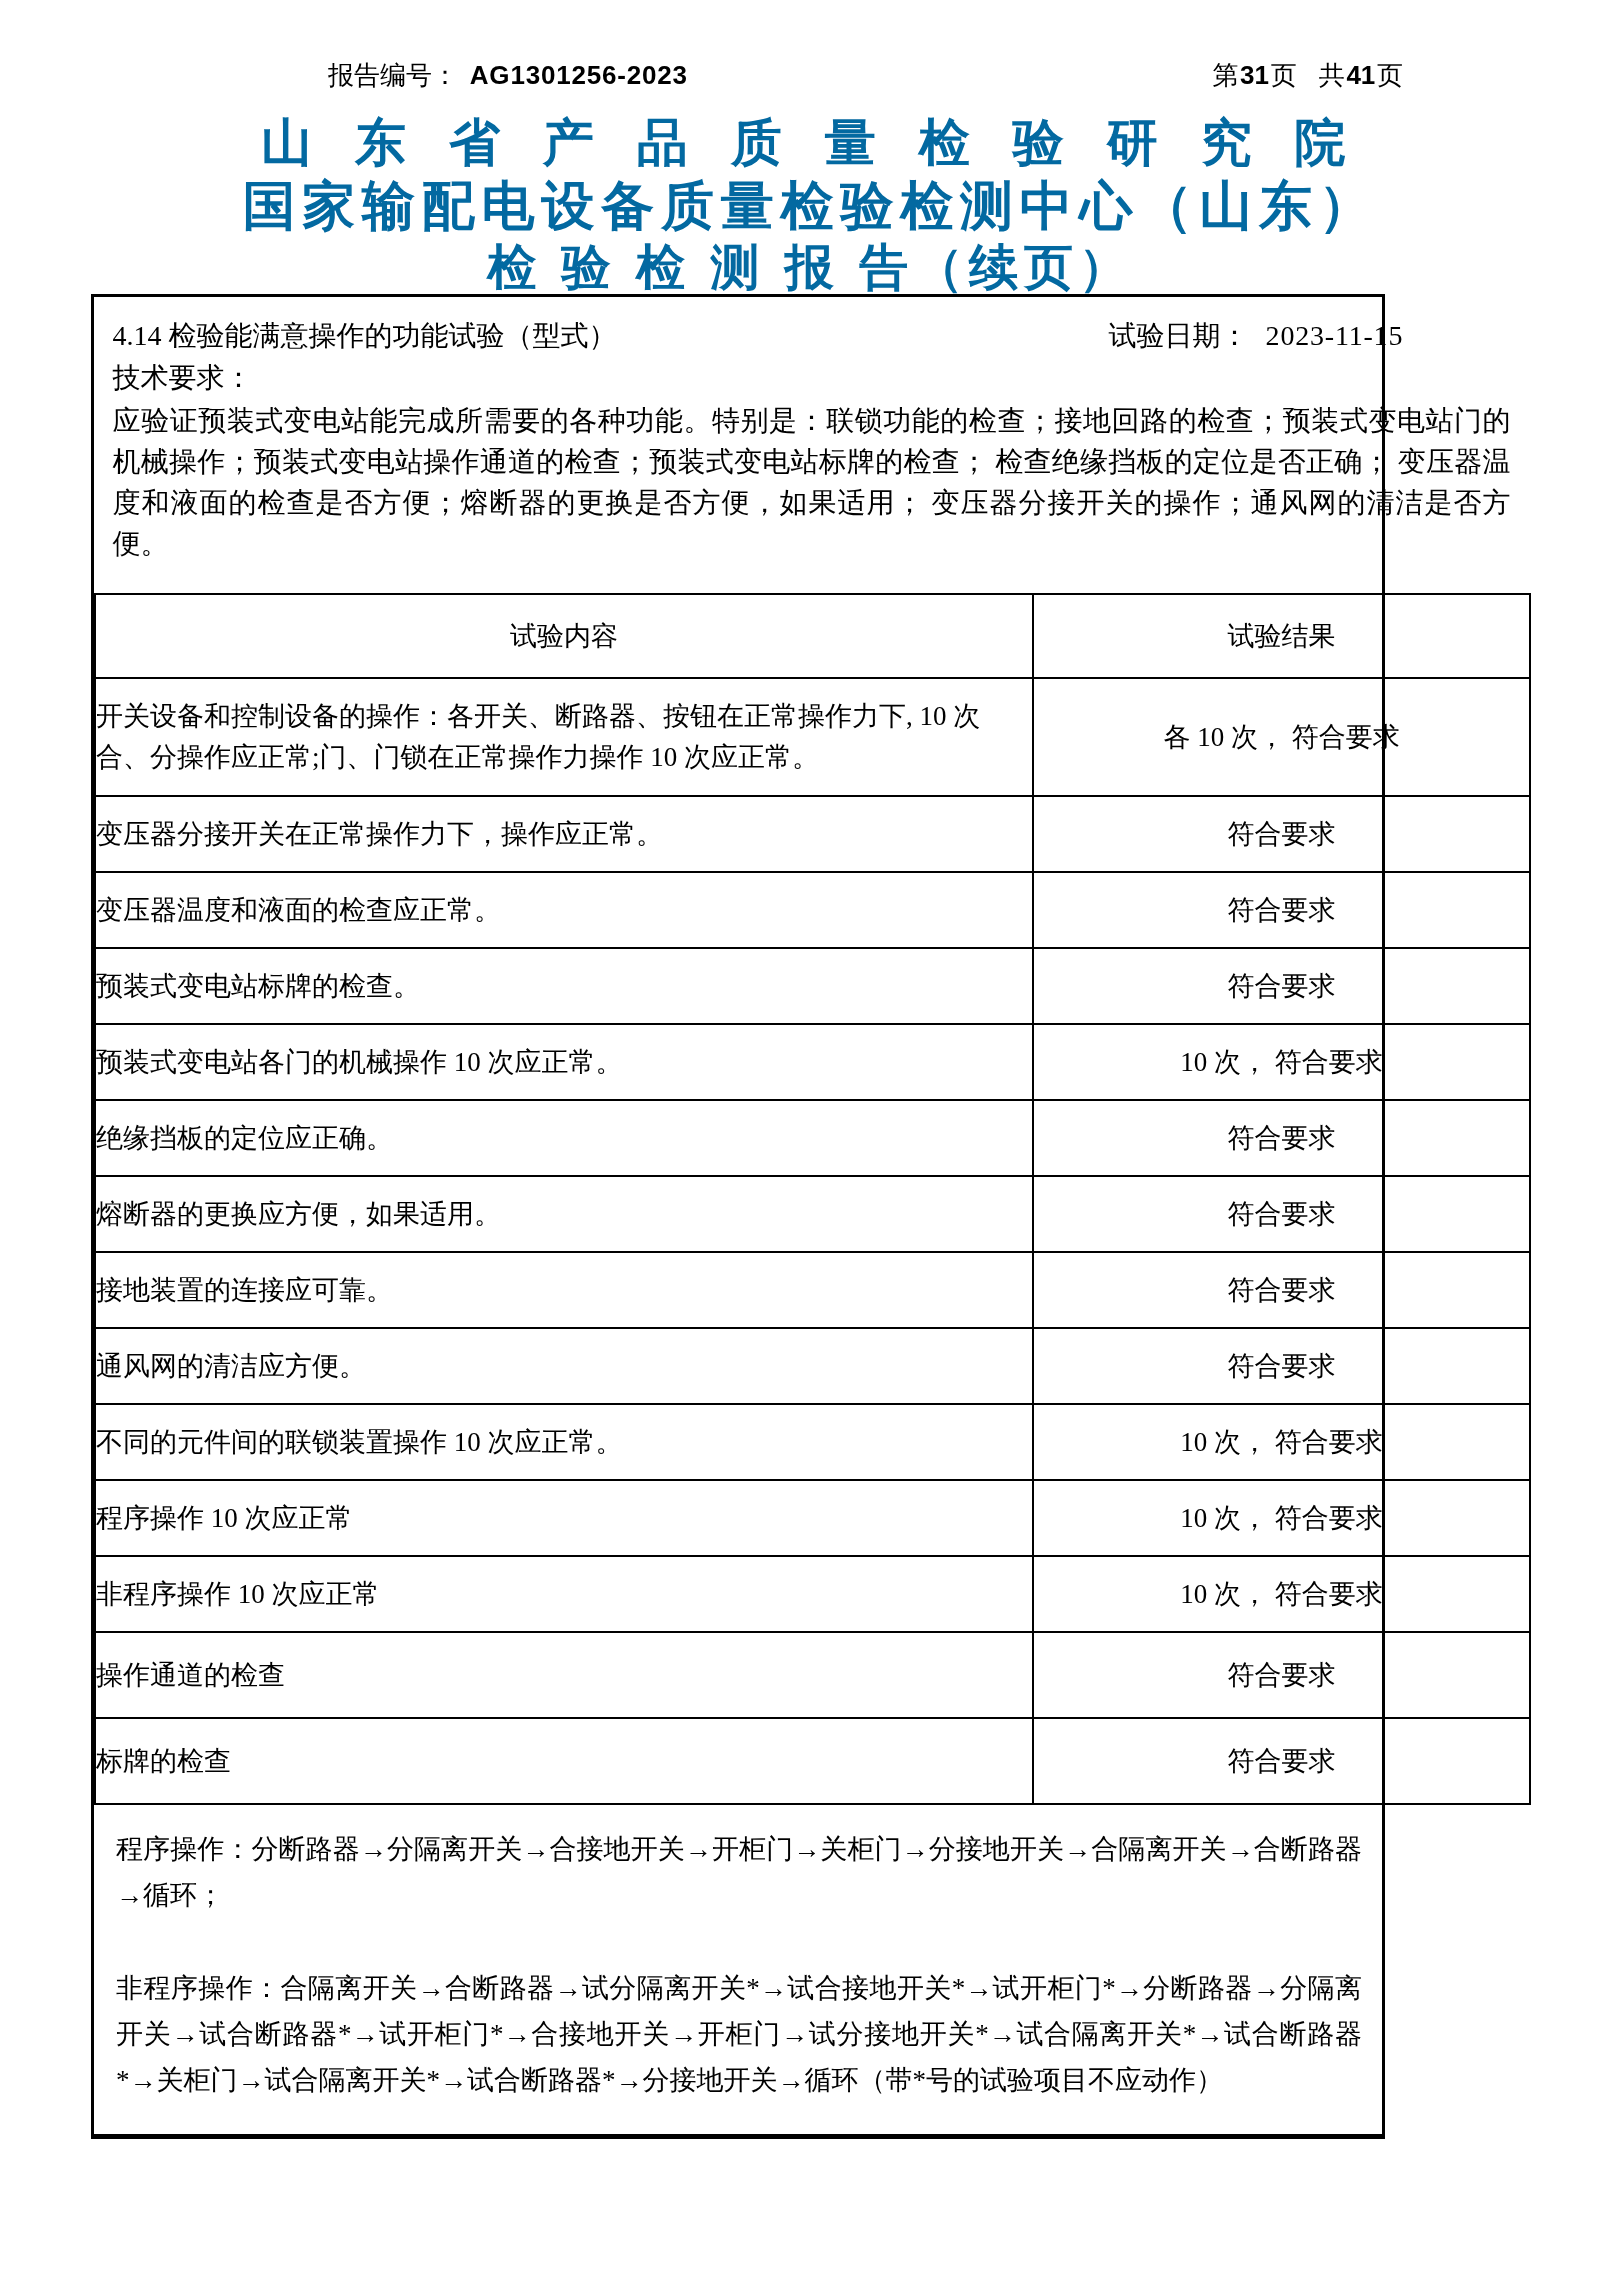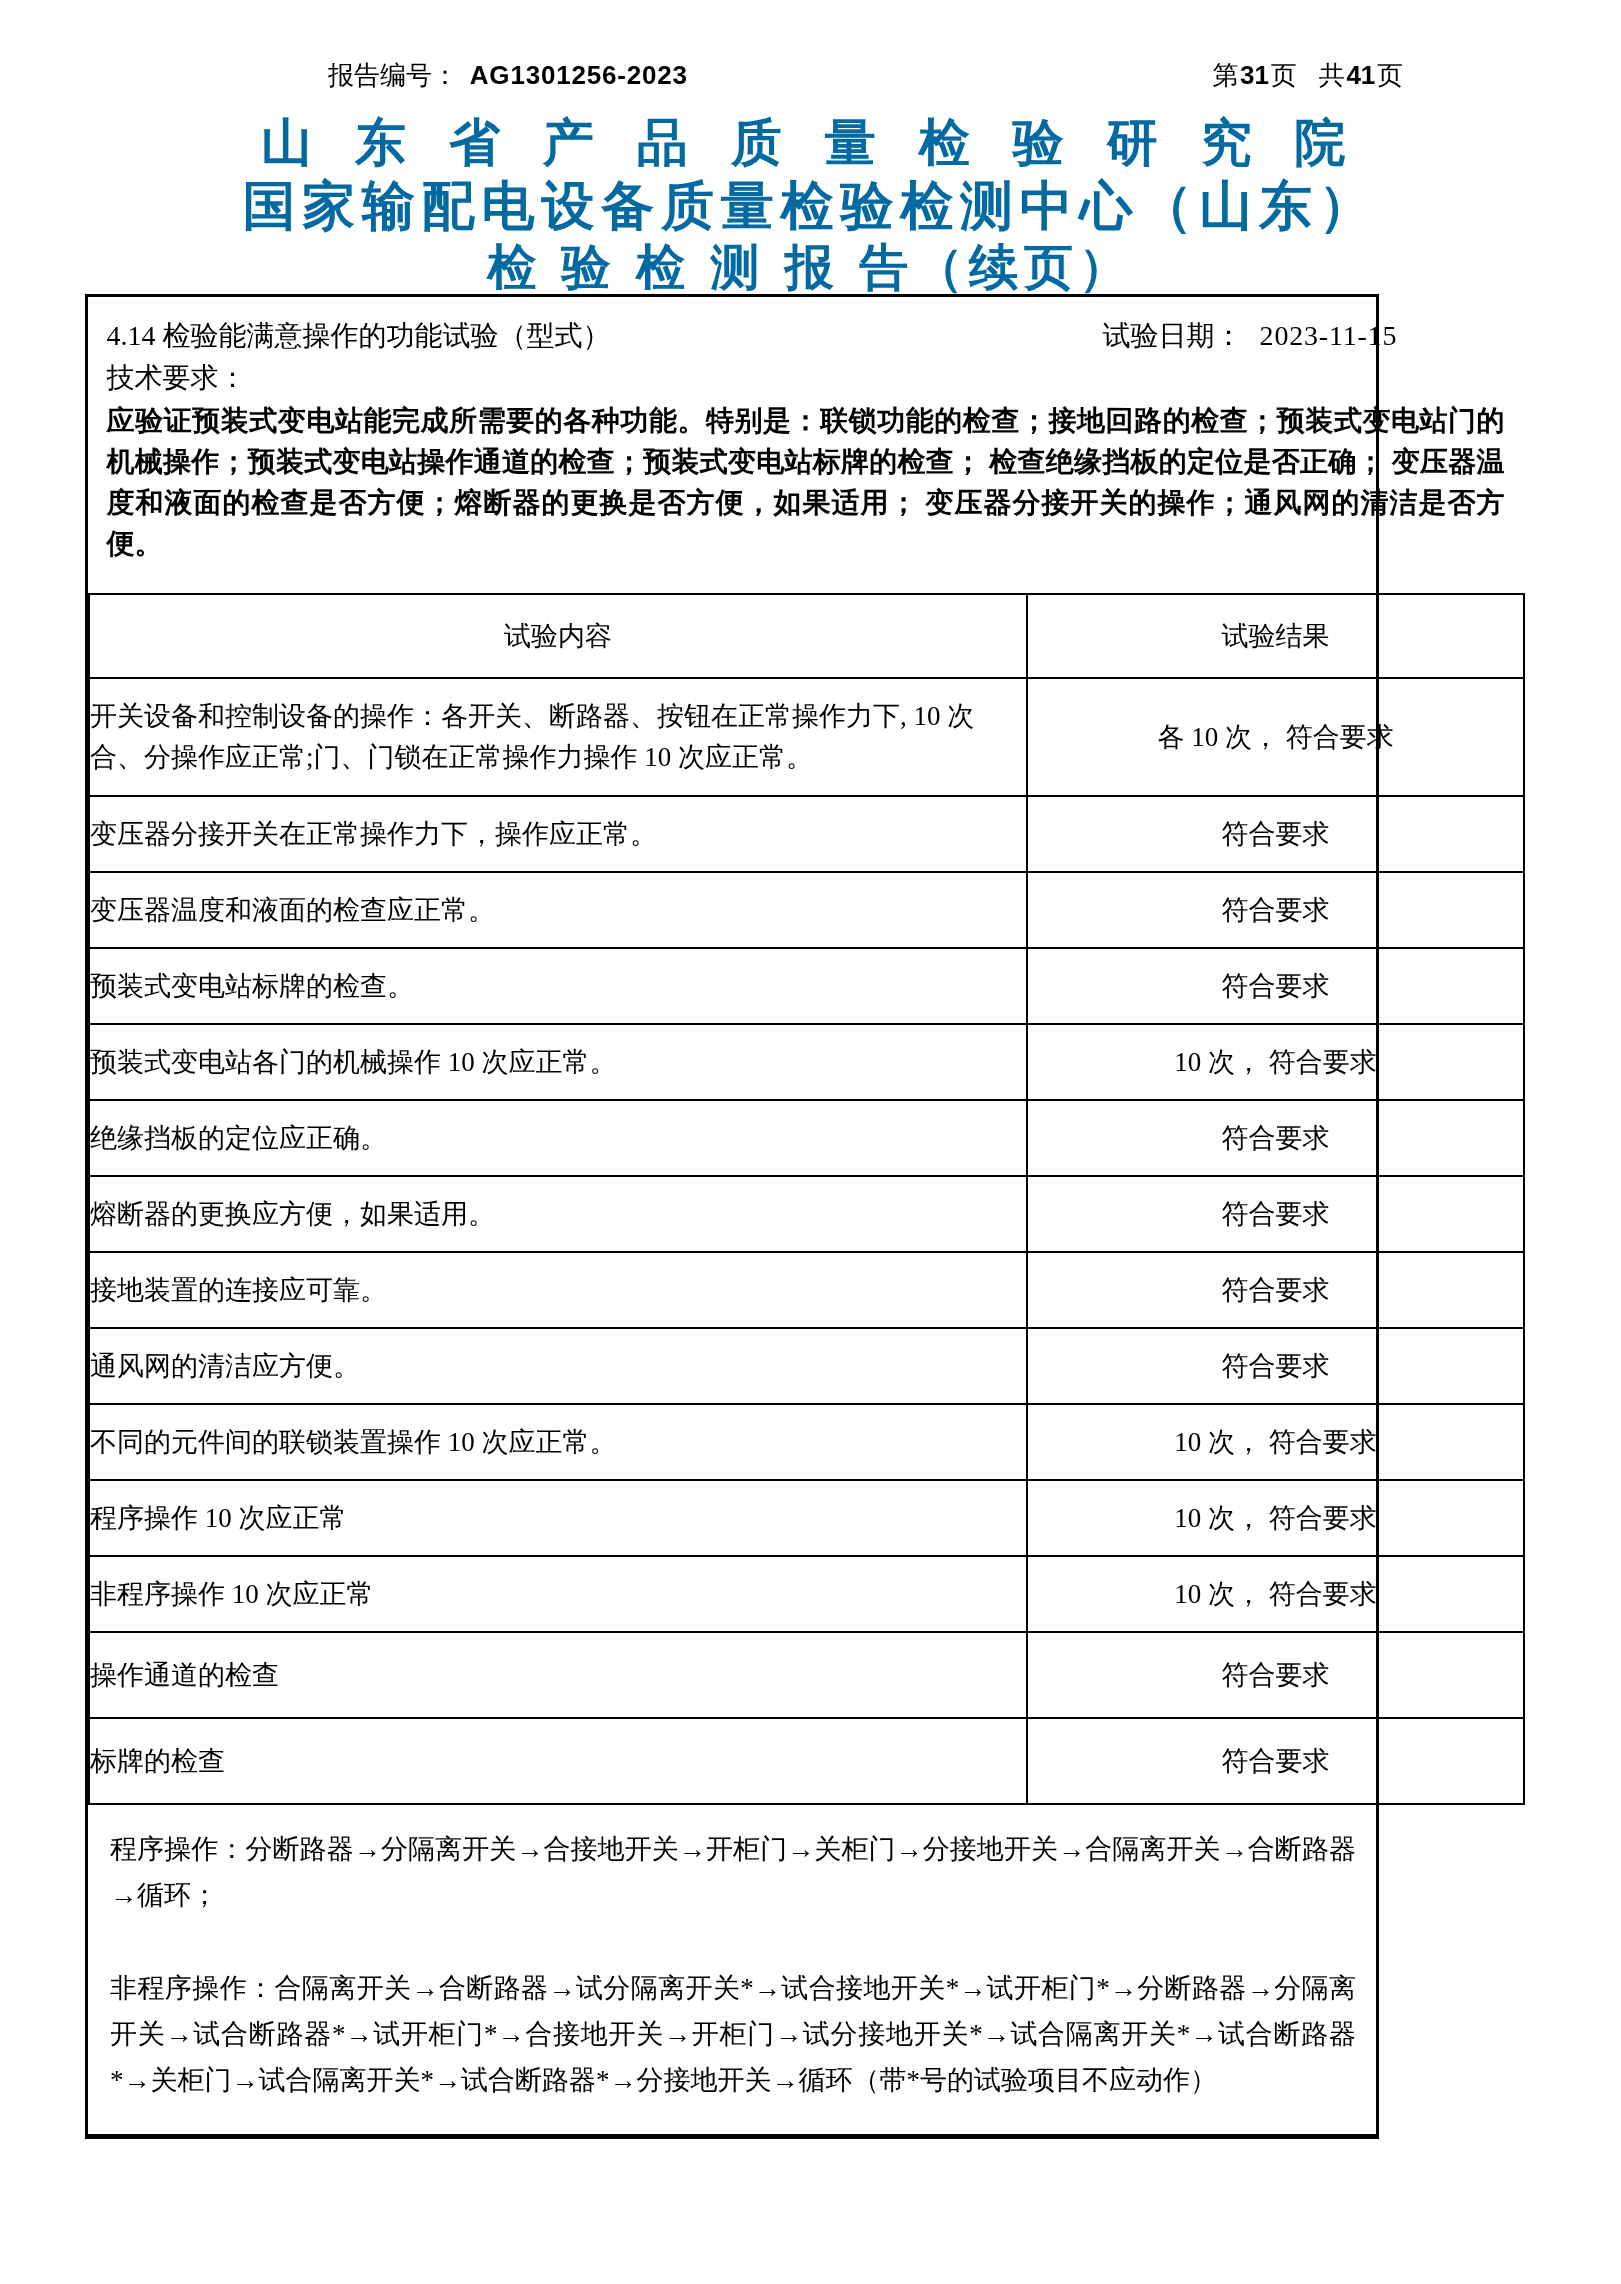--- a/index.html
+++ b/index.html
@@ -57,21 +57,21 @@
     white-space: nowrap;
   }
   .t1 { top: 117px; font-size: 51px; letter-spacing: 14.4px; }
   .t2 { top: 179px; font-size: 53px; letter-spacing: 6.8px;  }
   .t3 { top: 243px; font-size: 49px; letter-spacing: 5.9px;  }
 
   
   .box {
     position: absolute;
     top: 294px;
-    left: 85px;
+    left: 91px;
     width: 1294px;
     height: 1845px;
     border: 3.4px solid #000;
     border-bottom-width: 5px;
     box-sizing: border-box;
     font-size: 28px;
   }
 
   .clause-row {
     position: absolute;
@@ -94,21 +94,20 @@
     top: 62px;
     left: 18.6px;
   }
   .techreq-body {
     position: absolute;
     top: 103px;
     left: 18.6px;
     width: 1398px;
     line-height: 41px;
     text-align: justify;
-    font-weight: bold;
   }
 
   
   .test-table {
     position: absolute;
     top: 296px;
     left: 0;
     width: 1435px;
     border-collapse: collapse;
     table-layout: fixed;

